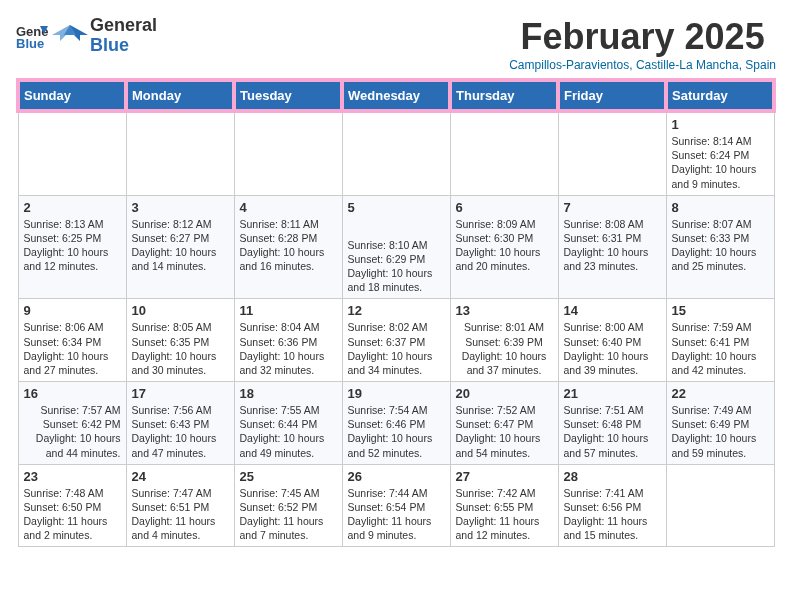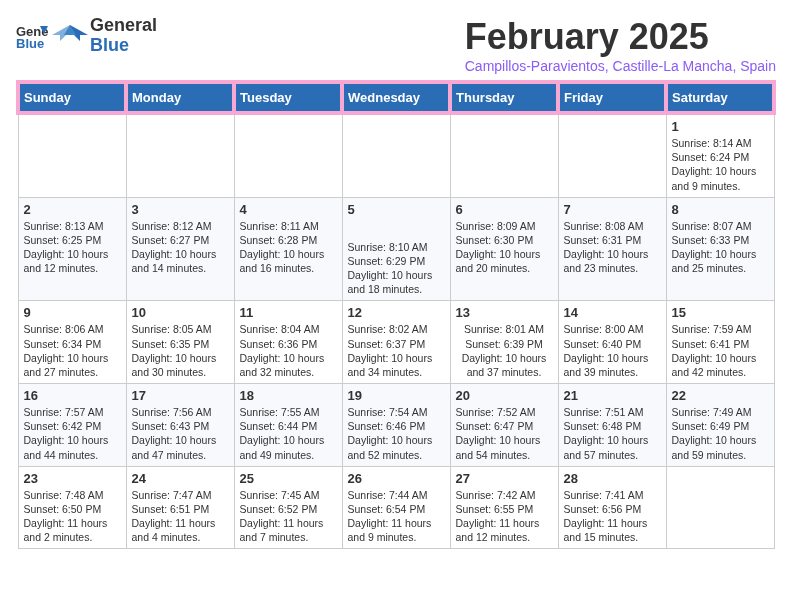--- a/index.html
+++ b/index.html
@@ -26,30 +26,30 @@
       font-weight: bold;
       line-height: 1.1;
     }
     .logo-general { color: #333; }
     .logo-blue { color: #2a6db5; }
     .logo-icon {
       width: 32px;
       height: 28px;
     }
     .title-block {
-      text-align: left;
+      text-align: center;
     }
     .month-title {
       font-size: 36px;
       font-weight: bold;
       color: #333;
     }
     .subtitle {
-      font-size: 14px;
-      color: #8b5cf6;
+      font-size: 12px;
+      color: #0369a1;
     }
     .calendar {
       width: 100%;
       border-collapse: collapse;
       border: 1px solid #ccc;
     }
     .calendar th {
       background: #2a6db5;
       color: #fff;
       font-size: 13px;
@@ -239,21 +239,21 @@
           <span class="day-num">15</span>
           <div class="day-info" style="white-space: pre-line;">Sunrise: 7:59 AM
 Sunset: 6:41 PM
 Daylight: 10 hours
 and 42 minutes.</div>
         </td>
       </tr>
       <tr>
         <td>
           <span class="day-num">16</span>
-          <div class="day-info" style="white-space: pre-line;">Sunrise: 7:57 AM
+          <div class="day-info" style="white-space: pre-line; text-align: right;">Sunrise: 7:57 AM
 Sunset: 6:42 PM
 Daylight: 10 hours
 and 44 minutes.</div>
         </td>
         <td>
           <span class="day-num">17</span>
           <div class="day-info" style="white-space: pre-line;">Sunrise: 7:56 AM
 Sunset: 6:43 PM
 Daylight: 10 hours
 and 47 minutes.</div>

